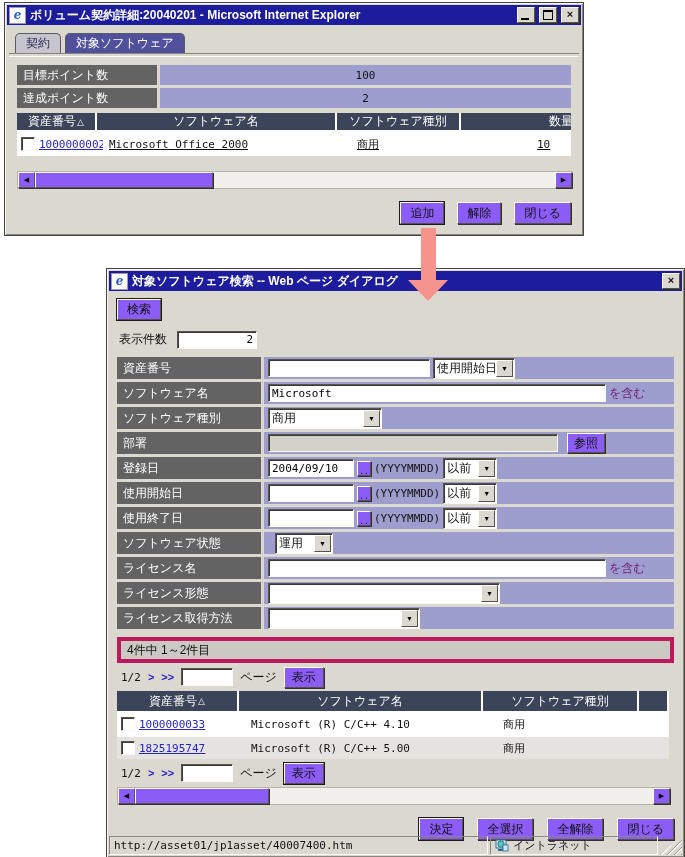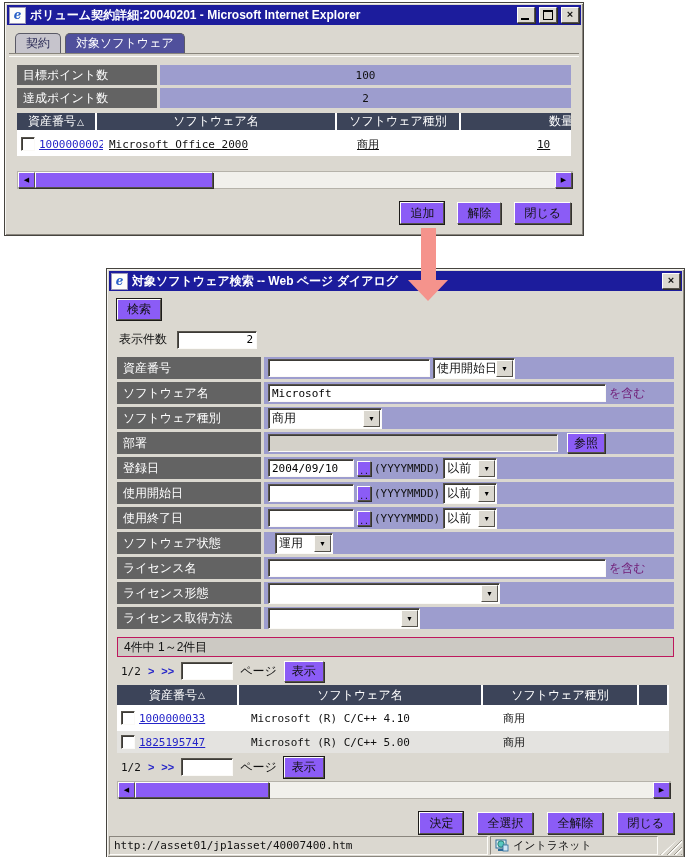--- a/index.html
+++ b/index.html
@@ -75,21 +75,21 @@
   
   .frow{display:flex;gap:3px;height:22px;margin-bottom:3px;}
   .flbl{width:132px;flex:none;background:#636363;color:#fff;display:flex;align-items:center;
         padding:0 6px;font-size:12px;white-space:nowrap;overflow:hidden;}
   .ffld{flex:1;background:#9d9dce;display:flex;align-items:center;gap:3px;padding:0 4px;}
   .suffix{font-size:12px;color:#701a75;white-space:nowrap;}
   .dotbtn{width:12px;height:13px;display:flex;align-items:flex-end;justify-content:center;
           font-size:8px;line-height:7px;font-family:"DejaVu Sans Mono",monospace;}
   .fmt{font-size:11px;font-family:"DejaVu Sans Mono",monospace;white-space:nowrap;}
 
-  .summary-bar{height:18px;background:#ccc9c3;border:1px solid #be185d;display:flex;
+  .summary-bar{height:18px;background:#ccc9c3;border:4px solid #be185d;display:flex;
                align-items:center;padding:0 6px;font-size:12px;}
   .pager{display:flex;align-items:center;gap:7px;height:20px;margin:4px 4px;}
   .pager .pg{font-size:11px;}
   .pager .plink{color:#2424c8;font-weight:bold;font-size:11px;cursor:pointer;}
 
   
   .statusbar{position:absolute;left:2px;right:2px;bottom:2px;height:19px;display:flex;gap:2px;}
   .spane{border:1px solid;border-color:#8a867e #fdfcf9 #fdfcf9 #8a867e;display:flex;
          align-items:center;padding:0 4px;font-size:11px;white-space:nowrap;overflow:hidden;}
   .spane.url{flex:1;}

